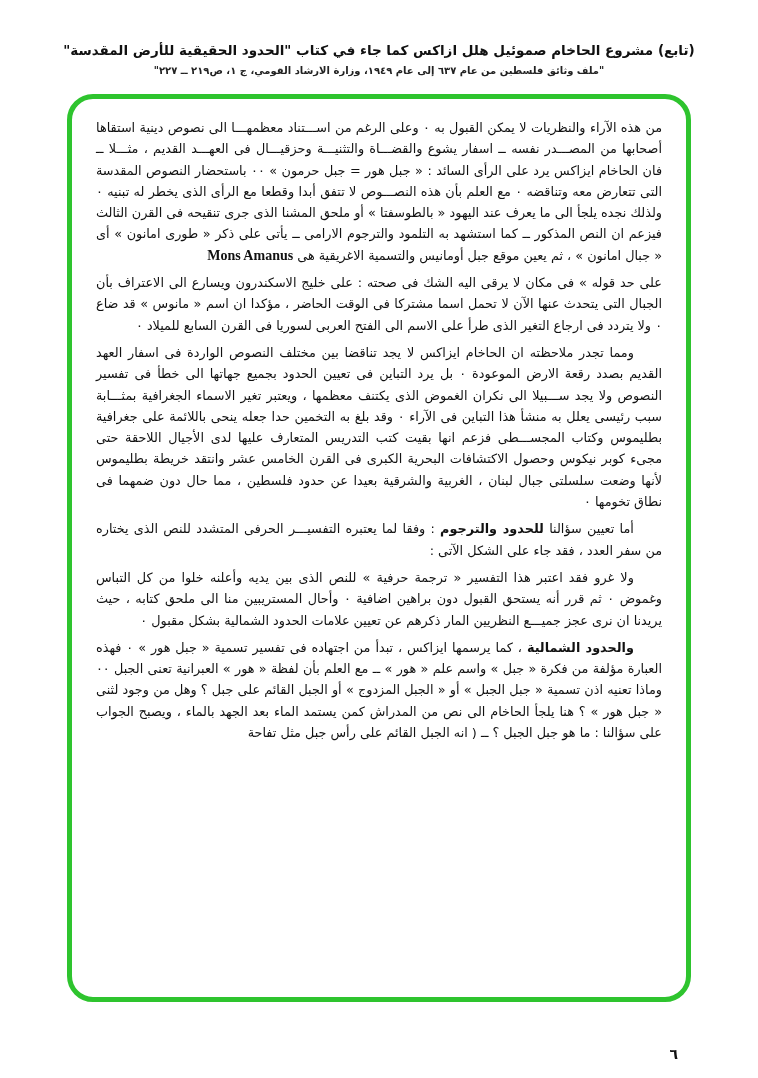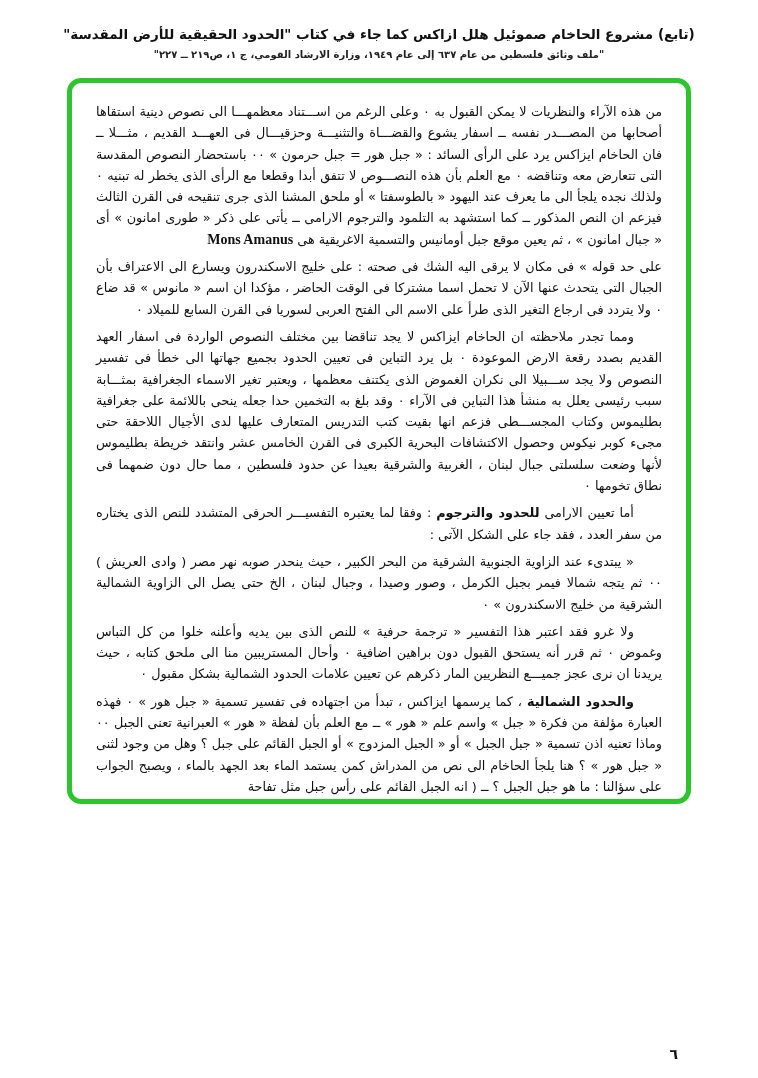--- a/index.html
+++ b/index.html
@@ -9,41 +9,41 @@
     height: 1078px;
     margin: 0 auto;
     background: #ffffff;
     font-family: "DejaVu Sans", sans-serif;
     color: #111;
     overflow: hidden;
   }
   .header {
     direction: rtl;
     text-align: center;
-    padding-top: 26px;
+    padding-top: 42px;
   }
   .doc-title {
     margin: 0;
     font-size: 13.5px;
     font-weight: bold;
     letter-spacing: 0.2px;
   }
   .doc-subtitle {
     margin-top: 7px;
     font-size: 10px;
     font-weight: bold;
     color: #222;
   }
   .text-box {
     box-sizing: border-box;
     width: 624px;
-    height: 726px;
+    height: 908px;
     margin: 18px auto 0 auto;
     border: 5px solid #2ec42e;
-    border-radius: 14px;
+    border-radius: 26px;
     padding: 18px 24px 12px 24px;
     direction: rtl;
     text-align: justify;
     font-size: 12.8px;
     line-height: 21.3px;
     overflow: hidden;
   }
   .text-box p {
     margin: 0 0 6px 0;
   }
@@ -78,23 +78,22 @@
   </div>
 
   <div class="text-box">
 
     <p><span>من هذه الآراء والنظريات لا يمكن القبول به ٠ وعلى الرغم من اســـتناد معظمهـــا الى نصوص دينية استقاها أصحابها من المصـــدر نفسه ــ اسفار يشوع والقضـــاة والتثنيـــة وحزقيـــال فى العهـــد القديم ، مثـــلا ــ فان الحاخام ايزاكس يرد على الرأى السائد : « جبل هور = جبل حرمون » ٠٠ باستحضار النصوص المقدسة التى تتعارض معه وتناقضه ٠ مع العلم بأن هذه النصـــوص لا تتفق أبدا وقطعا مع الرأى الذى يخطر له تبنيه ٠ ولذلك نجده يلجأ الى ما يعرف عند اليهود « بالطوسفتا » أو ملحق المشنا الذى جرى تنقيحه فى القرن الثالث فيزعم ان النص المذكور ــ كما استشهد به التلمود والترجوم الارامى ــ يأتى على ذكر « طورى امانون » أى « جبال امانون » ، ثم يعين موقع جبل أومانيس والتسمية الاغريقية هى</span> <b class="latin">Mons Amanus</b></p>
 
     <p><span>على حد قوله » فى مكان لا يرقى اليه الشك فى صحته : على خليج الاسكندرون ويسارع الى الاعتراف بأن الجبال التى يتحدث عنها الآن لا تحمل اسما مشتركا فى الوقت الحاضر ، مؤكدا ان اسم « مانوس » قد ضاع ٠ ولا يتردد فى ارجاع التغير الذى طرأ على الاسم الى الفتح العربى لسوريا فى القرن السابع للميلاد ٠</span></p>
 
     <p class="indent"><span>ومما تجدر ملاحظته ان الحاخام ايزاكس لا يجد تناقضا بين مختلف النصوص الواردة فى اسفار العهد القديم بصدد رقعة الارض الموعودة ٠ بل يرد التباين فى تعيين الحدود بجميع جهاتها الى خطأ فى تفسير النصوص ولا يجد ســـبيلا الى نكران الغموض الذى يكتنف معظمها ، ويعتبر تغير الاسماء الجغرافية بمثـــابة سبب رئيسى يعلل به منشأ هذا التباين فى الآراء ٠ وقد بلغ به التخمين حدا جعله ينحى باللائمة على جغرافية بطليموس وكتاب المجســـطى فزعم انها بقيت كتب التدريس المتعارف عليها لدى الأجيال اللاحقة حتى مجىء كوبر نيكوس وحصول الاكتشافات البحرية الكبرى فى القرن الخامس عشر وانتقد خريطة بطليموس لأنها وضعت سلسلتى جبال لبنان ، الغربية والشرقية بعيدا عن حدود فلسطين ، مما حال دون ضمهما فى نطاق تخومها ٠</span></p>
 
-    <p class="indent"><span>أما تعيين الارامى </span><span class="lead-bold">للحدود والترجوم</span><span> : وفقا لما يعتبره التفسيـــر الحرفى المتشدد للنص الذى يختاره من سفر العدد ، فقد جاء على الشكل الآتى :</span></p>
+    <p class="indent"><span>أما تعيين سؤالنا </span><span class="lead-bold">للحدود والترجوم</span><span> : وفقا لما يعتبره التفسيـــر الحرفى المتشدد للنص الذى يختاره من سفر العدد ، فقد جاء على الشكل الآتى :</span></p>
 
-    <p class="indent"><span>« يبتدىء عند الزاوية الجنوبية الشرقية من البحر الكبير ، حيث ينحدر صوبه نهر مصر ( وادى العريش ) ٠٠ ثم يتجه شمالا فيمر بجبل الكرمل ، وصور وصيدا ، وجبال لبنان ، الخ حتى يصل الى الزاوية الشمالية الشرقية من خليج الاسكندرون » ٠</span></p>
 
     <p class="indent"><span>ولا غرو فقد اعتبر هذا التفسير « ترجمة حرفية » للنص الذى بين يديه وأعلنه خلوا من كل التباس وغموض ٠ ثم قرر أنه يستحق القبول دون براهين اضافية ٠ وأحال المستريبين منا الى ملحق كتابه ، حيث يريدنا ان نرى عجز جميـــع النظريين المار ذكرهم عن تعيين علامات الحدود الشمالية بشكل مقبول ٠</span></p>
 
     <p class="indent"><span class="lead-bold">والحدود الشمالية</span><span> ، كما يرسمها ايزاكس ، تبدأ من اجتهاده فى تفسير تسمية « جبل هور » ٠ فهذه العبارة مؤلفة من فكرة « جبل » واسم علم « هور » ــ مع العلم بأن لفظة « هور » العبرانية تعنى الجبل ٠٠ وماذا تعنيه اذن تسمية « جبل الجبل » أو « الجبل المزدوج » أو الجبل القائم على جبل ؟ وهل من وجود لثنى « جبل هور » ؟ هنا يلجأ الحاخام الى نص من المدراش كمن يستمد الماء بعد الجهد بالماء ، ويصبح الجواب على سؤالنا : ما هو جبل الجبل ؟ ــ ( انه الجبل القائم على رأس جبل مثل تفاحة</span></p>
 
   </div>
 
   <div class="page-number">٦</div>
 
 </div>

